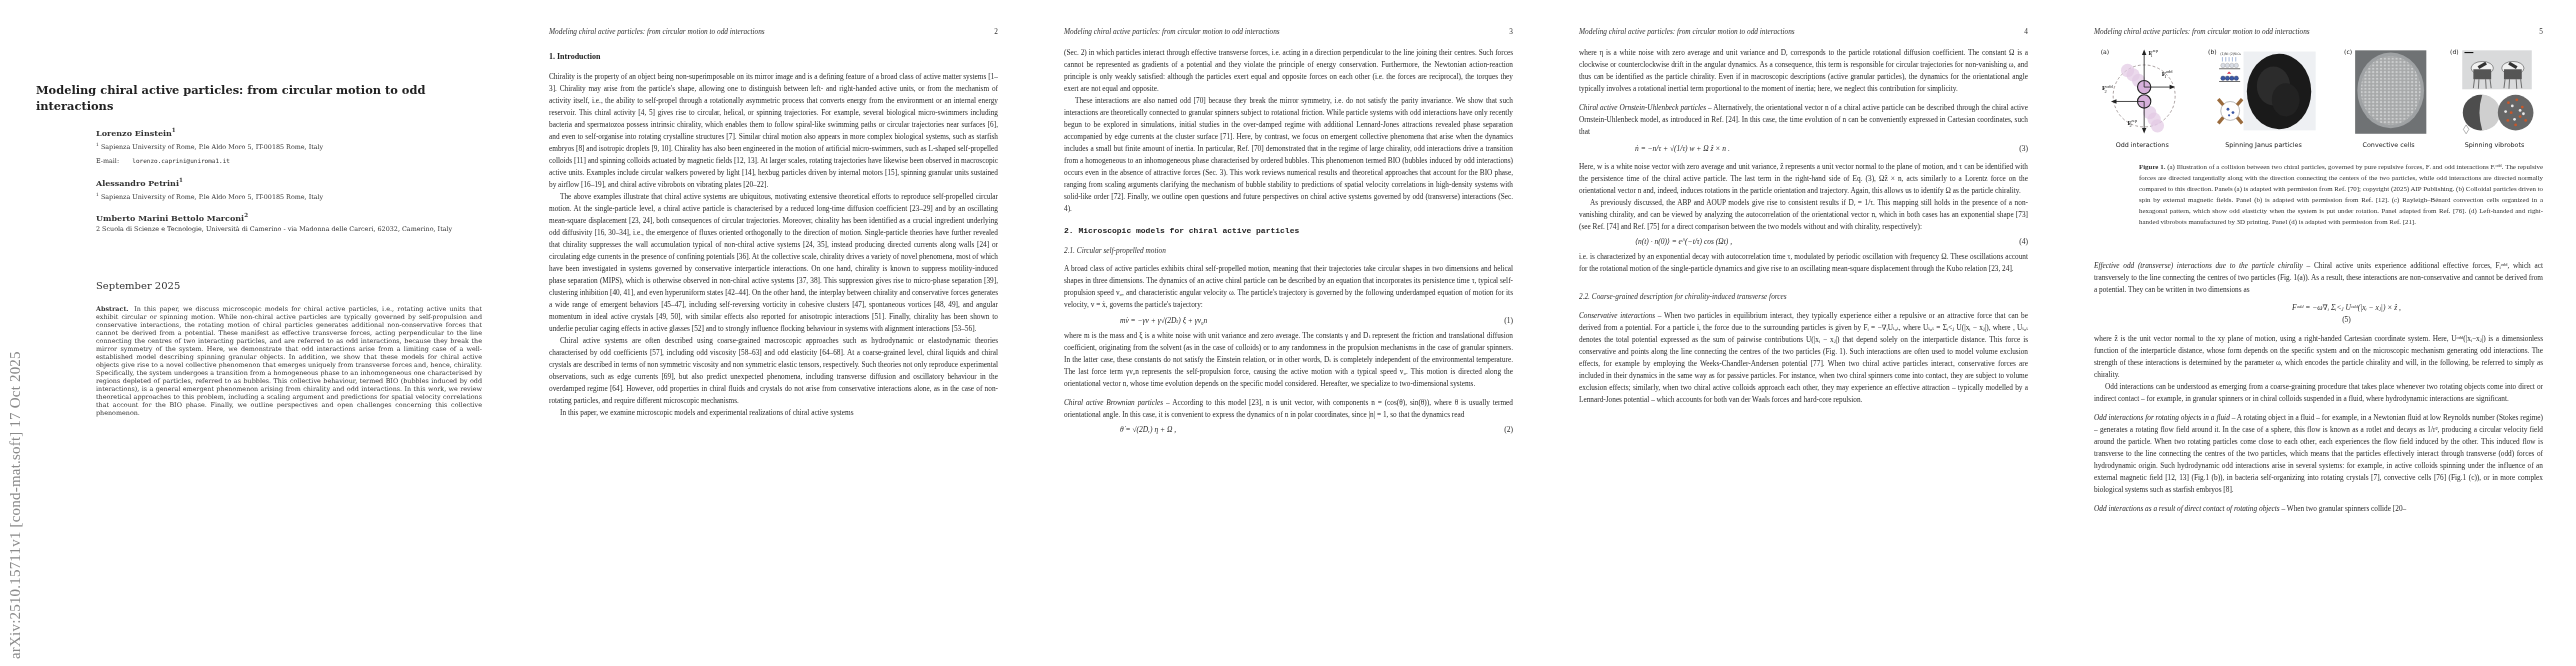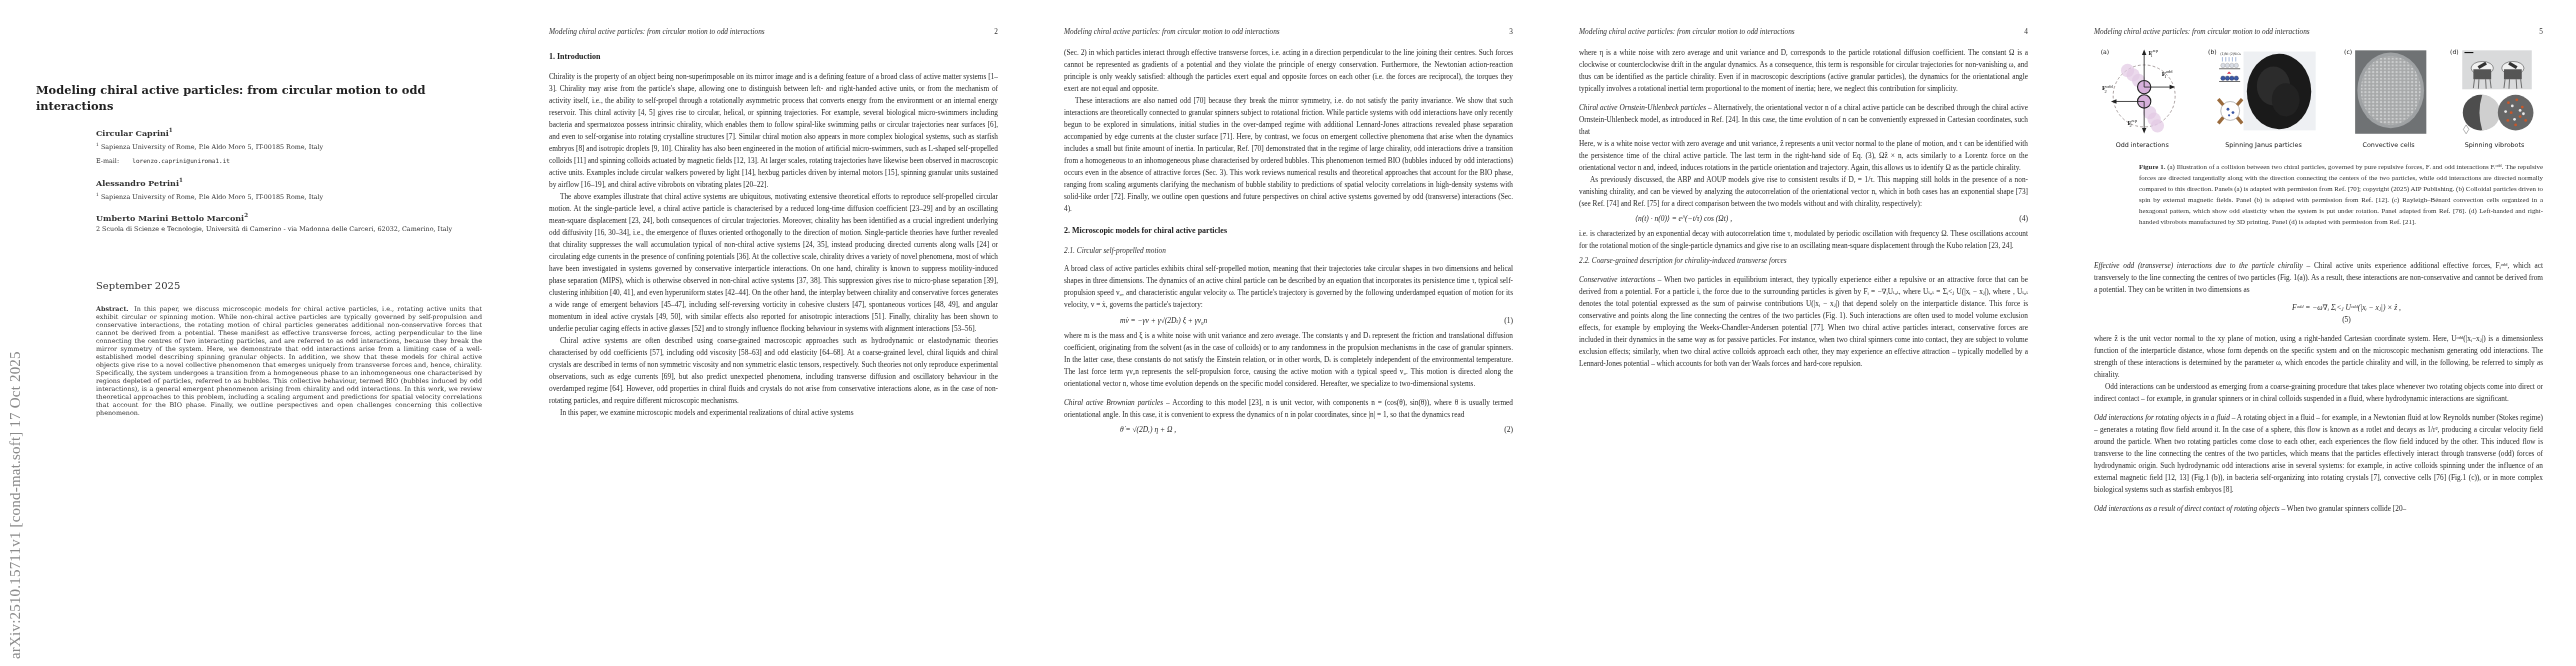--- a/index.html
+++ b/index.html
@@ -43,21 +43,21 @@
 </head>
 <body>
 
 <div class="strip">
 
   <div class="page">
     <div class="arxiv-stamp">arXiv:2510.15711v1  [cond-mat.soft]  17 Oct 2025</div>
     <div class="p1-title">Modeling chiral active particles: from circular motion to odd interactions</div>
 
     <div class="p1-meta" style="top:127px;">
-      <div class="author"><span>Circular Caprini</span><sup>1</sup></div>
+      <div class="author"><span>Lorenzo Einstein</span><sup>1</sup></div>
       <div class="affil"><sup>1</sup> <span>Sapienza University of Rome, P.le Aldo Moro 5, IT-00185 Rome, Italy</span></div>
       <div class="email"><span>E-mail:</span><span class="mono">lorenzo.caprini@uniroma1.it</span></div>
     </div>
 
     <div class="p1-meta" style="top:177px;">
       <div class="author"><span>Alessandro Petrini</span><sup>1</sup></div>
       <div class="affil"><sup>1</sup> <span>Sapienza University of Rome, P.le Aldo Moro 5, IT-00185 Rome, Italy</span></div>
     </div>
 
     <div class="p1-meta" style="top:212px;">
@@ -87,21 +87,21 @@
   </div>
 
   <div class="page">
     <div class="running-head">
       <span>Modeling chiral active particles: from circular motion to odd interactions</span>
       <span class="num">3</span>
     </div>
     <div class="body-col" style="top:47px;">
       <p>(Sec. 2) in which particles interact through effective transverse forces, i.e. acting in a direction perpendicular to the line joining their centres. Such forces cannot be represented as gradients of a potential and they violate the principle of energy conservation. Furthermore, the Newtonian action-reaction principle is only weakly satisfied: although the particles exert equal and opposite forces on each other (i.e. the forces are reciprocal), the torques they exert are not equal and opposite.</p>
       <p class="indent">These interactions are also named odd [70] because they break the mirror symmetry, i.e. do not satisfy the parity invariance. We show that such interactions are theoretically connected to granular spinners subject to rotational friction. While particle systems with odd interactions have only recently begun to be explored in simulations, initial studies in the over-damped regime with additional Lennard-Jones attractions revealed phase separation accompanied by edge currents at the cluster surface [71]. Here, by contrast, we focus on emergent collective phenomena that arise when the dynamics includes a small but finite amount of inertia. In particular, Ref. [70] demonstrated that in the regime of large chirality, odd interactions drive a transition from a homogeneous to an inhomogeneous phase characterised by ordered bubbles. This phenomenon termed BIO (bubbles induced by odd interactions) occurs even in the absence of attractive forces (Sec. 3). This work reviews numerical results and theoretical approaches that account for the BIO phase, ranging from scaling arguments clarifying the mechanism of bubble stability to predictions of spatial velocity correlations in high-density systems with solid-like order [72]. Finally, we outline open questions and future perspectives on chiral active systems governed by odd (transverse) interactions (Sec. 4).</p>
-      <div class="sec-title" style="margin-top:10px;">2. Microscopic models for chiral active particles</div>
+      <div class="sec-title" style="margin-top:10px;font-family:Liberation Mono, monospace;">2. Microscopic models for chiral active particles</div>
       <div class="subsec-title">2.1. Circular self-propelled motion</div>
       <p>A broad class of active particles exhibits chiral self-propelled motion, meaning that their trajectories take circular shapes in two dimensions and helical shapes in three dimensions. The dynamics of an active chiral particle can be described by an equation that incorporates its persistence time τ, typical self-propulsion speed v₀, and characteristic angular velocity ω. The particle's trajectory is governed by the following underdamped equation of motion for its velocity, v = ẋ, governs the particle's trajectory:</p>
       <div class="eq">
         <span>mv̇ = −γv + γ√(2Dₜ) ξ + γv₀n</span>
         <span class="eqnum">(1)</span>
       </div>
       <p>where m is the mass and ξ is a white noise with unit variance and zero average. The constants γ and Dₜ represent the friction and translational diffusion coefficient, originating from the solvent (as in the case of colloids) or to any randomness in the propulsion mechanisms in the case of granular spinners. In the latter case, these constants do not satisfy the Einstein relation, or in other words, Dₜ is completely independent of the environmental temperature. The last force term γv₀n represents the self-propulsion force, causing the active motion with a typical speed v₀. This motion is directed along the orientational vector n, whose time evolution depends on the specific model considered. Hereafter, we specialize to two-dimensional systems.</p>
       <p class="gap"><span class="para-head">Chiral active Brownian particles</span><span> – According to this model [23], n is unit vector, with components n = (cos(θ), sin(θ)), where θ is usually termed orientational angle. In this case, it is convenient to express the dynamics of n in polar coordinates, since |n| = 1, so that the dynamics read</span></p>
       <div class="eq">
         <span>θ̇ = √(2Dᵣ) η + Ω ,</span>
@@ -111,28 +111,32 @@
   </div>
 
   <div class="page">
     <div class="running-head">
       <span>Modeling chiral active particles: from circular motion to odd interactions</span>
       <span class="num">4</span>
     </div>
     <div class="body-col" style="top:47px;">
       <p>where η is a white noise with zero average and unit variance and Dᵣ corresponds to the particle rotational diffusion coefficient. The constant Ω is a clockwise or counterclockwise drift in the angular dynamics. As a consequence, this term is responsible for circular trajectories for non-vanishing ω, and thus can be identified as the particle chirality. Even if in macroscopic descriptions (active granular particles), the dynamics for the orientational angle typically involves a rotational inertial term proportional to the moment of inertia; here, we neglect this contribution for simplicity.</p>
       <p class="gap"><span class="para-head">Chiral active Ornstein-Uhlenbeck particles</span><span> – Alternatively, the orientational vector n of a chiral active particle can be described through the chiral active Ornstein-Uhlenbeck model, as introduced in Ref. [24]. In this case, the time evolution of n can be conveniently expressed in Cartesian coordinates, such that</span></p>
+      <div class="eq" style="padding-top:5.6px;padding-bottom:5.6px;">
+        <span>ṅ = −n/τ + √(1/τ) w + Ω ẑ × n .</span>
+        <span class="eqnum">(3)</span>
+      </div>
       <p>Here, w is a white noise vector with zero average and unit variance, ẑ represents a unit vector normal to the plane of motion, and τ can be identified with the persistence time of the chiral active particle. The last term in the right-hand side of Eq. (3), Ωẑ × n, acts similarly to a Lorentz force on the orientational vector n and, indeed, induces rotations in the particle orientation and trajectory. Again, this allows us to identify Ω as the particle chirality.</p>
       <p class="indent">As previously discussed, the ABP and AOUP models give rise to consistent results if Dᵣ = 1/τ. This mapping still holds in the presence of a non-vanishing chirality, and can be viewed by analyzing the autocorrelation of the orientational vector n, which in both cases has an exponential shape [73] (see Ref. [74] and Ref. [75] for a direct comparison between the two models without and with chirality, respectively):</p>
       <div class="eq">
         <span>⟨n(t) · n(0)⟩ = e^(−t/τ) cos (Ωt) ,</span>
         <span class="eqnum">(4)</span>
       </div>
       <p>i.e. is characterized by an exponential decay with autocorrelation time τ, modulated by periodic oscillation with frequency Ω. These oscillations account for the rotational motion of the single-particle dynamics and give rise to an oscillating mean-square displacement through the Kubo relation [23, 24].</p>
-      <div class="subsec-title" style="margin-top:3px;">2.2. Coarse-grained description for chirality-induced transverse forces</div>
+      <div class="subsec-title" style="margin-top:16px;">2.2. Coarse-grained description for chirality-induced transverse forces</div>
       <p><span class="para-head">Conservative interactions</span><span> – When two particles in equilibrium interact, they typically experience either a repulsive or an attractive force that can be derived from a potential. For a particle i, the force due to the surrounding particles is given by Fᵢ = −∇ᵢUₜₒₜ, where Uₜₒₜ = Σᵢ&lt;ⱼ U(|xᵢ − xⱼ|), where , Uₜₒₜ denotes the total potential expressed as the sum of pairwise contributions U(|xᵢ − xⱼ|) that depend solely on the interparticle distance. This force is conservative and points along the line connecting the centres of the two particles (Fig. 1). Such interactions are often used to model volume exclusion effects, for example by employing the Weeks-Chandler-Andersen potential [77]. When two chiral active particles interact, conservative forces are included in their dynamics in the same way as for passive particles. For instance, when two chiral spinners come into contact, they are subject to volume exclusion effects; similarly, when two chiral active colloids approach each other, they may experience an effective attraction – typically modelled by a Lennard-Jones potential – which accounts for both van der Waals forces and hard-core repulsion.</span></p>
     </div>
   </div>
 
   <div class="page">
     <div class="running-head">
       <span>Modeling chiral active particles: from circular motion to odd interactions</span>
       <span class="num">5</span>
     </div>
 

